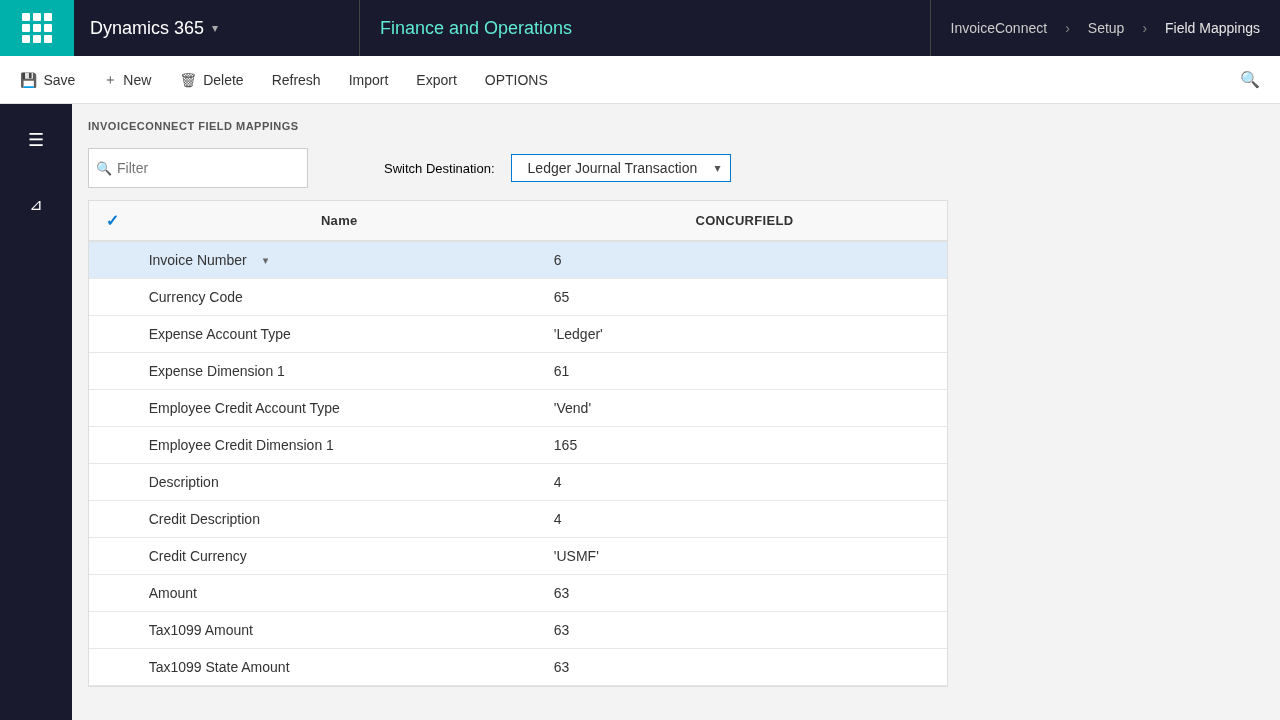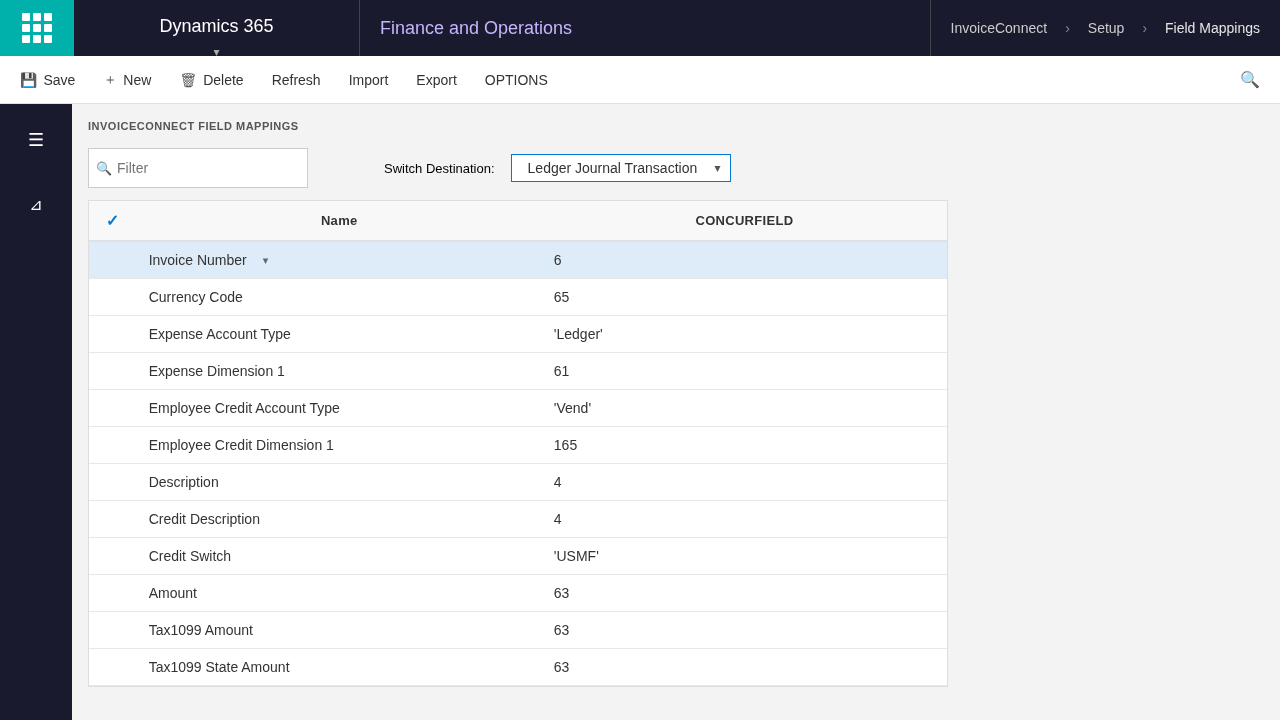--- a/index.html
+++ b/index.html
@@ -30,43 +30,42 @@
     }
     .grid-dot {
       width: 8px;
       height: 8px;
       background: white;
       border-radius: 1px;
     }
     .nav-dynamics {
       display: flex;
       align-items: center;
-      padding: 16px 16px;
+      padding: 0 16px;
       height: 56px;
       font-size: 18px;
       font-weight: 400;
       color: white;
       border-right: 1px solid #444;
       gap: 8px;
       flex-shrink: 0;
       min-width: 286px;
-      flex-direction: column;
     }
     .nav-chevron {
       font-size: 12px;
       color: #aaa;
     }
     .nav-title {
       display: flex;
       align-items: center;
       padding: 0 20px;
       height: 56px;
       font-size: 18px;
       font-weight: 400;
-      color: #c4b5fd;
+      color: #5eead4;
       border-right: 1px solid #444;
       flex: 1;
     }
     .nav-breadcrumb {
       display: flex;
       align-items: center;
       padding: 0 20px;
       height: 56px;
       gap: 18px;
       font-size: 14px;
@@ -418,21 +417,21 @@
               <td>Description</td>
               <td>4</td>
             </tr>
             <tr>
               <td class="check-col"></td>
               <td>Credit Description</td>
               <td>4</td>
             </tr>
             <tr>
               <td class="check-col"></td>
-              <td>Credit Switch</td>
+              <td>Credit Currency</td>
               <td>'USMF'</td>
             </tr>
             <tr>
               <td class="check-col"></td>
               <td>Amount</td>
               <td>63</td>
             </tr>
             <tr>
               <td class="check-col"></td>
               <td>Tax1099 Amount</td>

